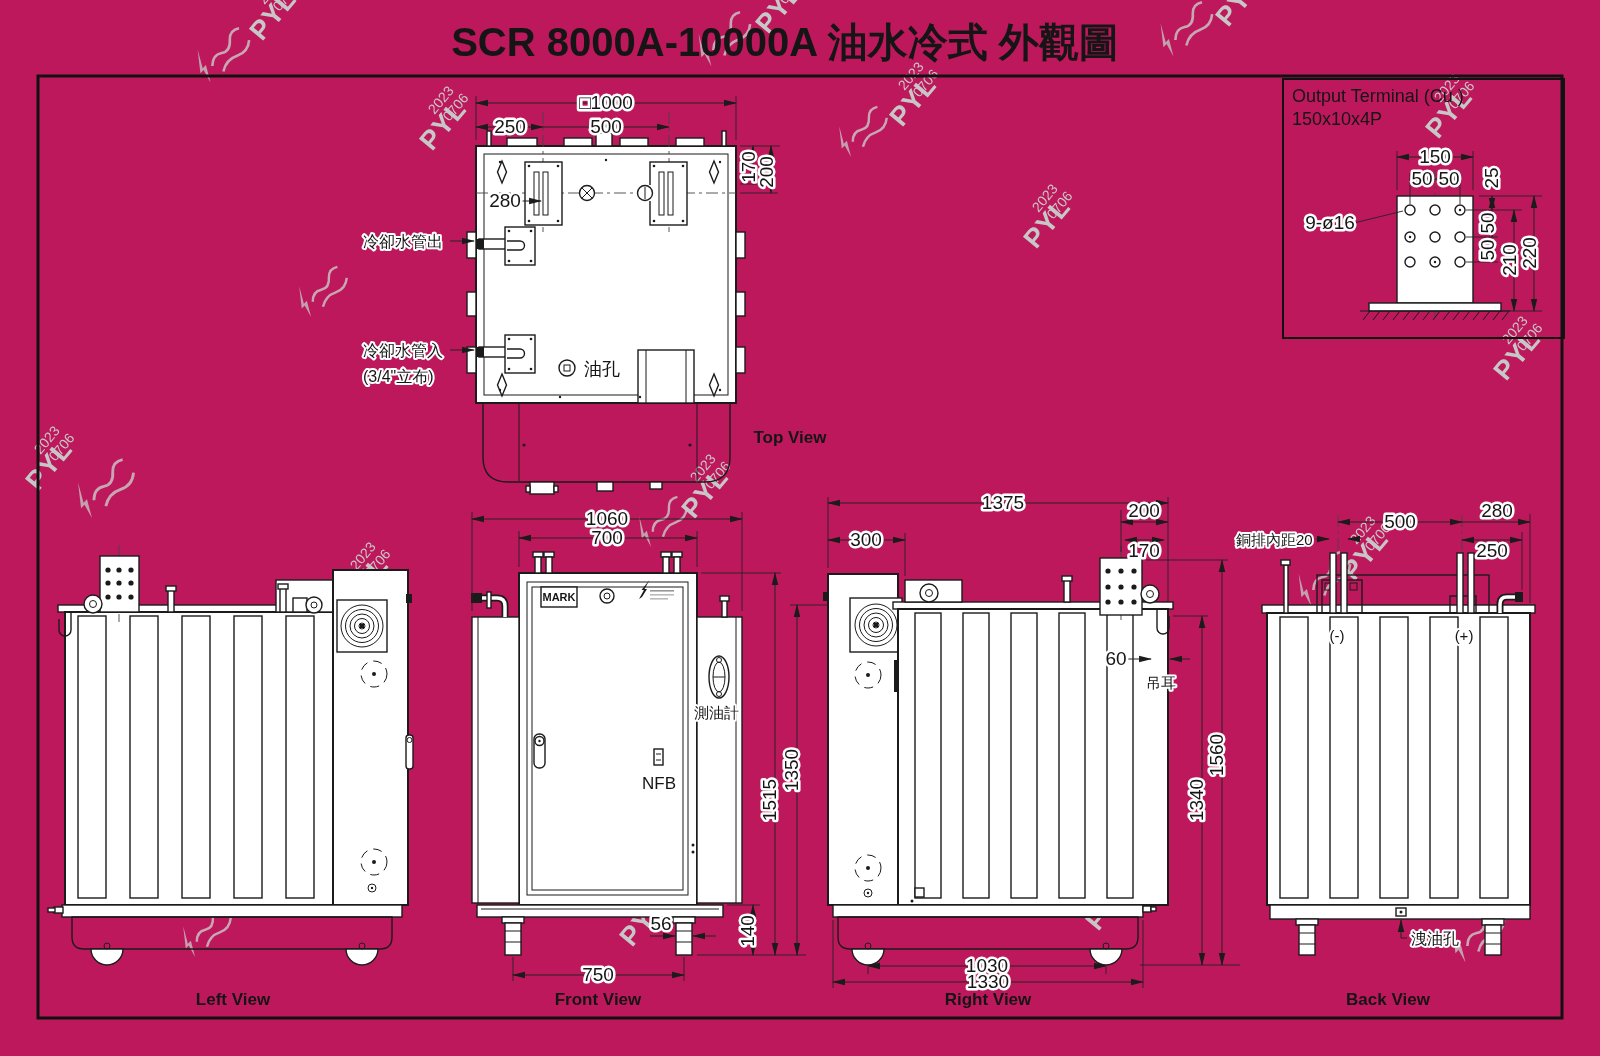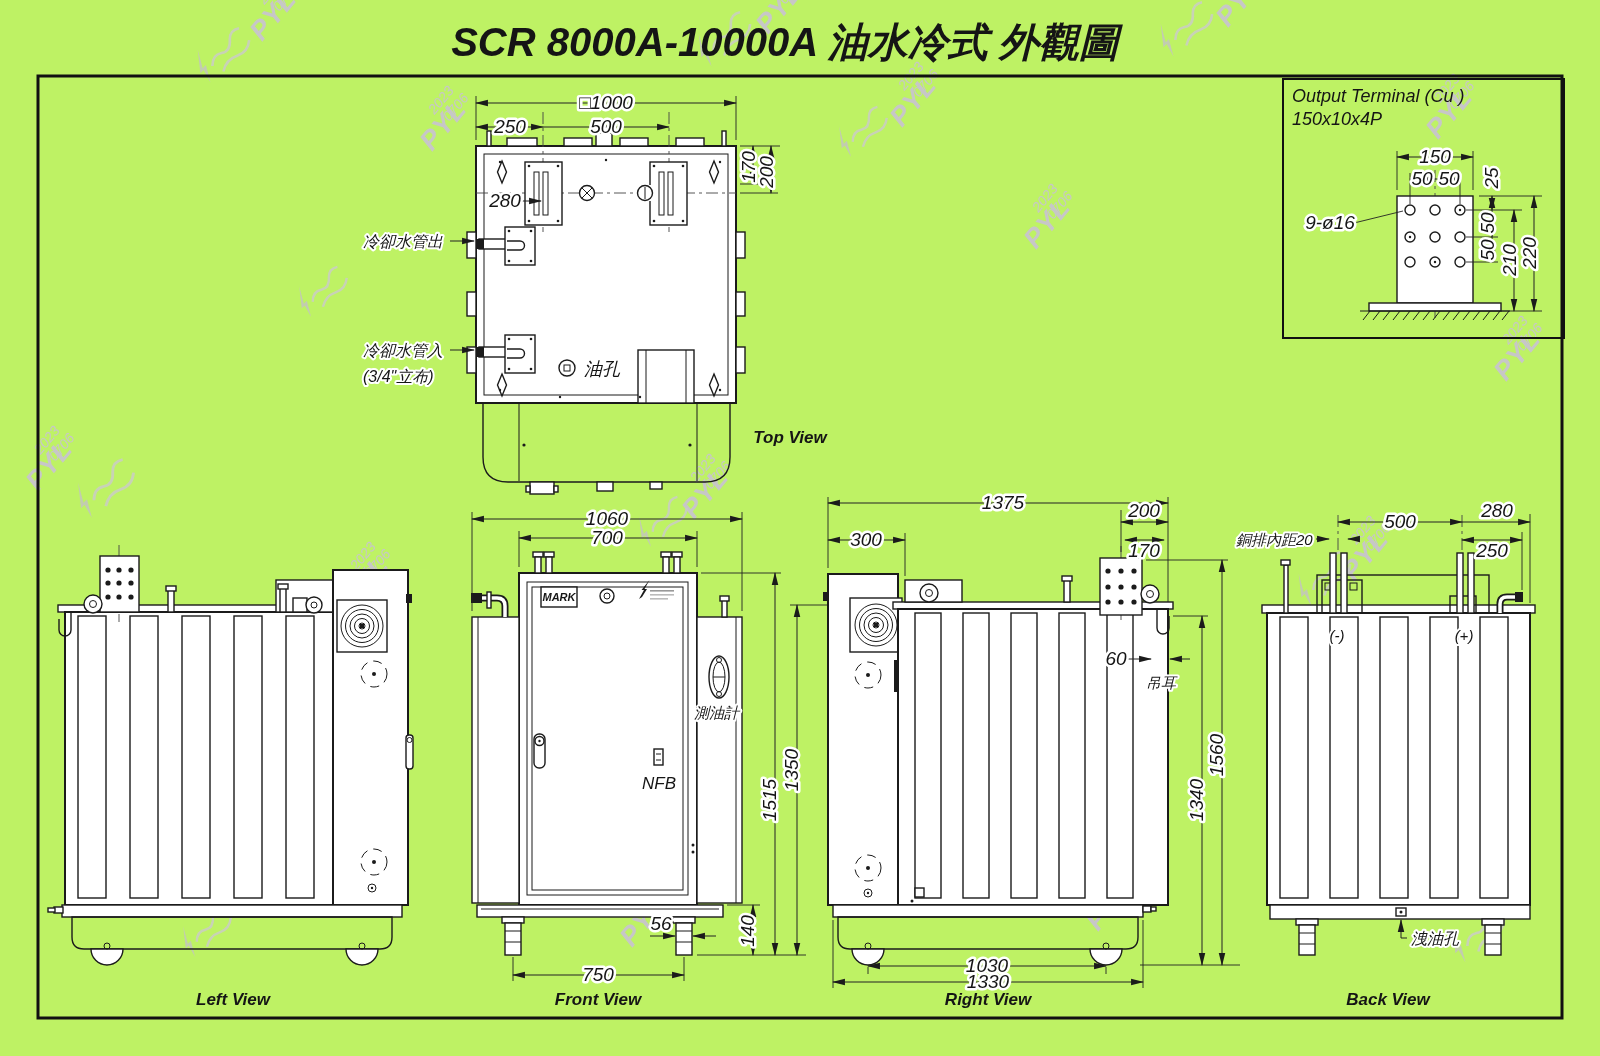--- a/index.html
+++ b/index.html
@@ -1,17 +1,17 @@
 <!DOCTYPE html>
 <html><head>
 <meta charset="utf-8">
 <style>
   html,body{margin:0;padding:0;background:#fff;}
-  #page{position:relative;width:1600px;height:1056px;background:#bef264;overflow:hidden;
-        font-family:"Liberation Sans",sans-serif;font-style:italic;}
+  #page{position:relative;width:1600px;height:1056px;background:#be185d;overflow:hidden;
+        font-family:"Liberation Sans",sans-serif;}
   svg text{font-family:"Liberation Sans",sans-serif;fill:#151515;}
   .o2{fill:#fff;stroke:#1b1b1b;stroke-width:2;}
   .o{fill:#fff;stroke:#1b1b1b;stroke-width:1.4;}
   .o1{fill:none;stroke:#1b1b1b;stroke-width:1.4;}
   .th{fill:none;stroke:#1b1b1b;stroke-width:1;}
   .blk{fill:#1b1b1b;stroke:none;}
   .d{stroke:#222;stroke-width:1;fill:none;}
   .x{stroke:#222;stroke-width:.9;fill:none;}
   .cl{stroke:#444;stroke-width:.9;stroke-dasharray:12 4 3 4;fill:none;}
   .t{font-size:19px;text-anchor:middle;paint-order:stroke;stroke:#fff;stroke-width:5px;stroke-linejoin:round;}

